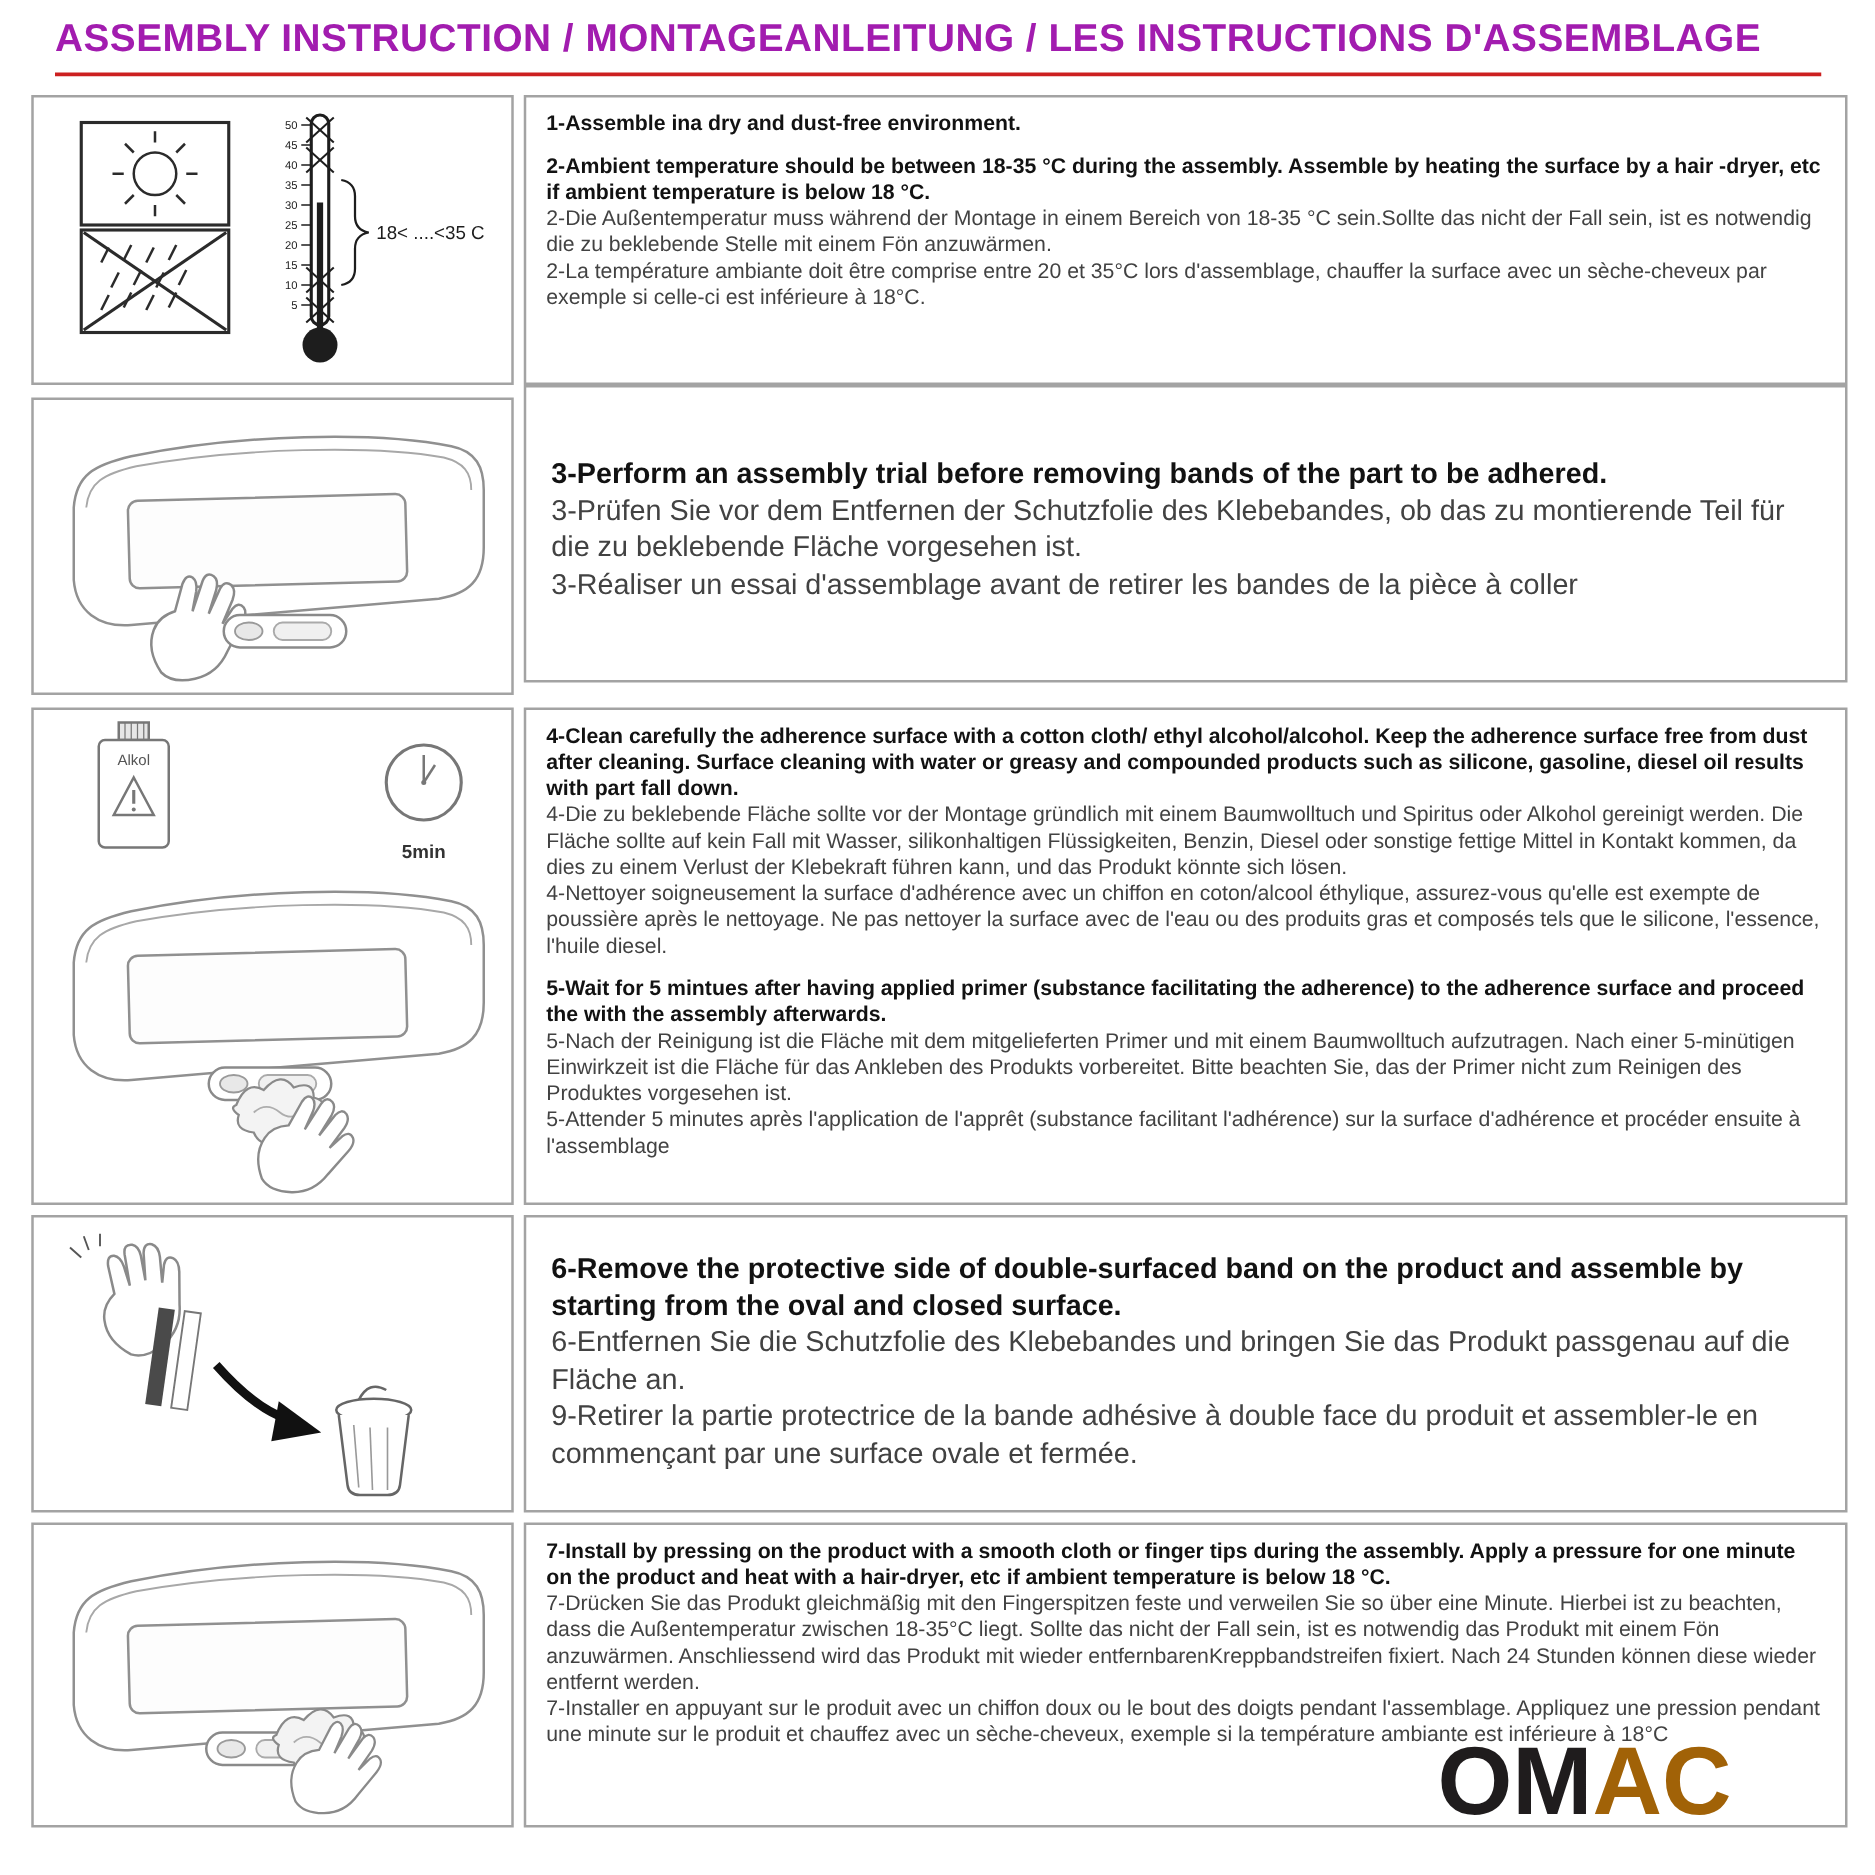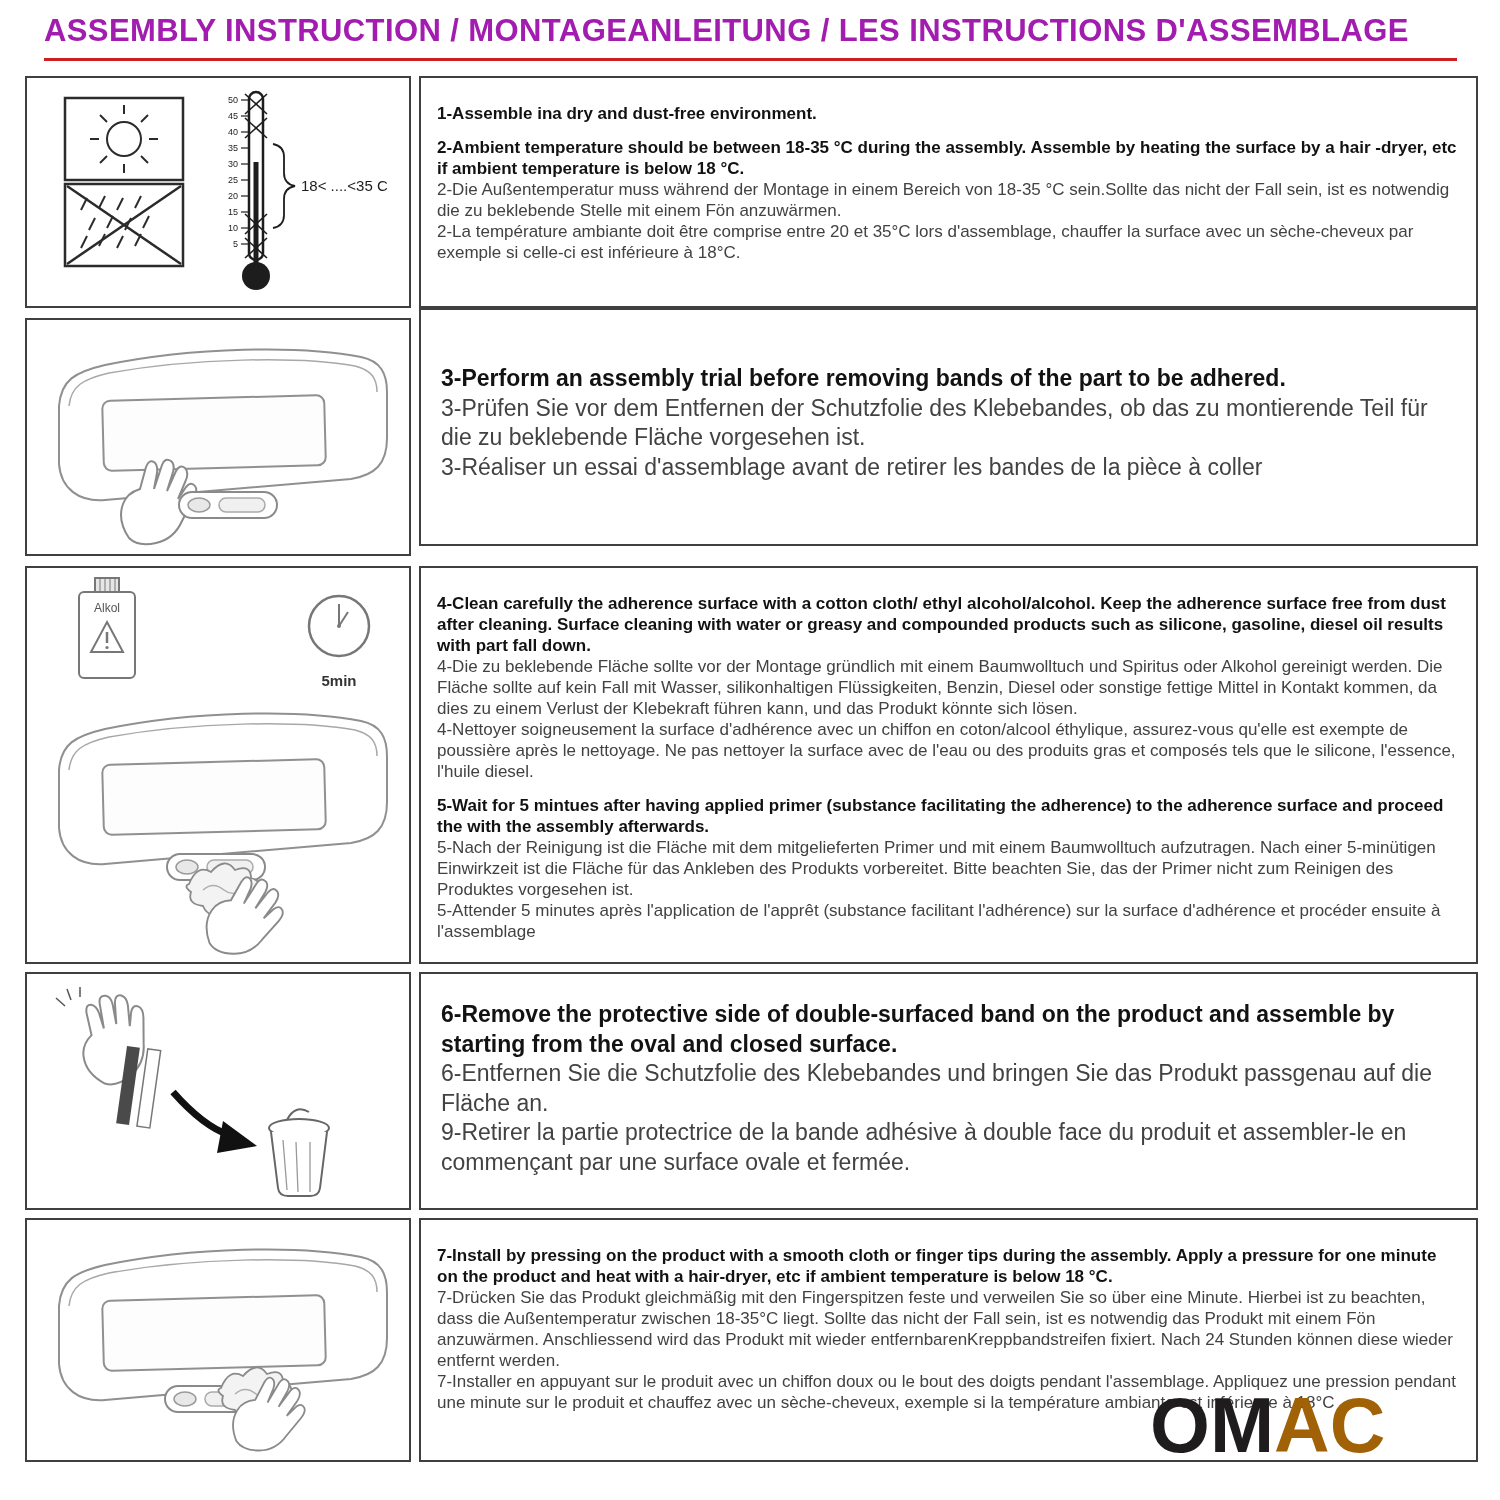--- a/index.html
+++ b/index.html
@@ -15,26 +15,26 @@
     position: absolute; left: 44px; top: 13px;
     font-size: 31px; font-weight: bold; letter-spacing: .4px;
     color: #a21caf; white-space: nowrap;
   }
   .title-rule {
     position: absolute; left: 44px; top: 58px;
     width: 1413px; height: 3px; background: #cc2020;
   }
   .box {
     position: absolute; background: #fff;
-    border: 2px solid #404040;
+    border: 2px solid #a3a3a3;
   }
   .illus { left: 25px; width: 386px; overflow: hidden; }
   .illus svg { display: block; }
   .tbox { left: 419px; width: 1059px; overflow: hidden; }
-  .tbox.small { padding: 25px 16px; }
+  .tbox.small { padding: 10px 16px; }
   .tbox.small p { font-size: 17px; line-height: 21px; }
   .tbox.big { padding: 10px 20px; }
   .tbox.big p { font-size: 23px; line-height: 29.5px; }
   .tbox p { color: #424242; }
   .tbox p.b { color: #121212; font-weight: bold; }
   .tbox p.gap { margin-top: 13px; }
   .pad-mid { padding-top: 54px !important; }
   .pad-sm  { padding-top: 26px !important; }
   svg text { font-family: "Liberation Sans", "DejaVu Sans", sans-serif; }
   .logo {

